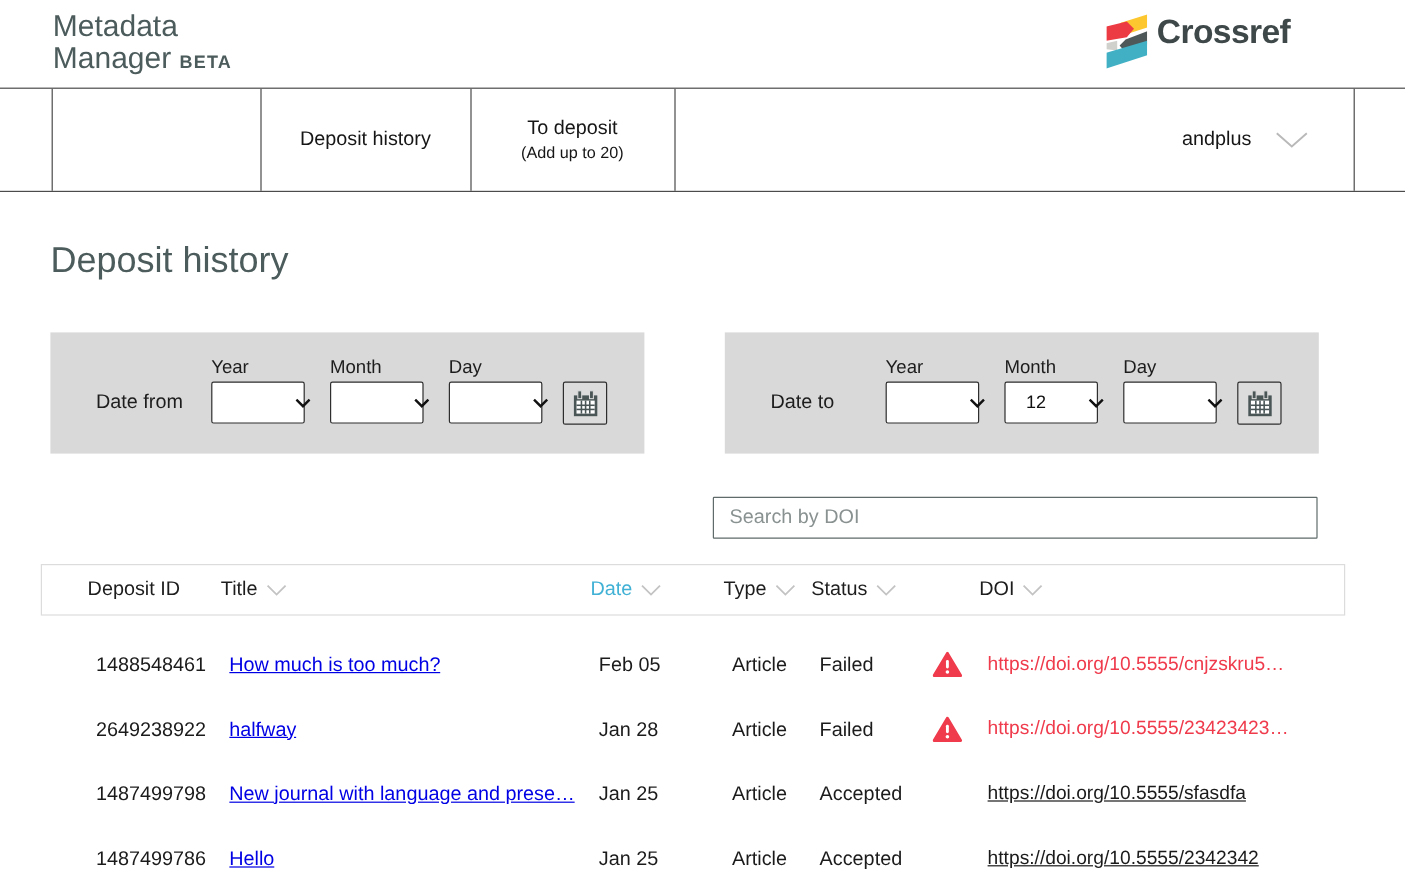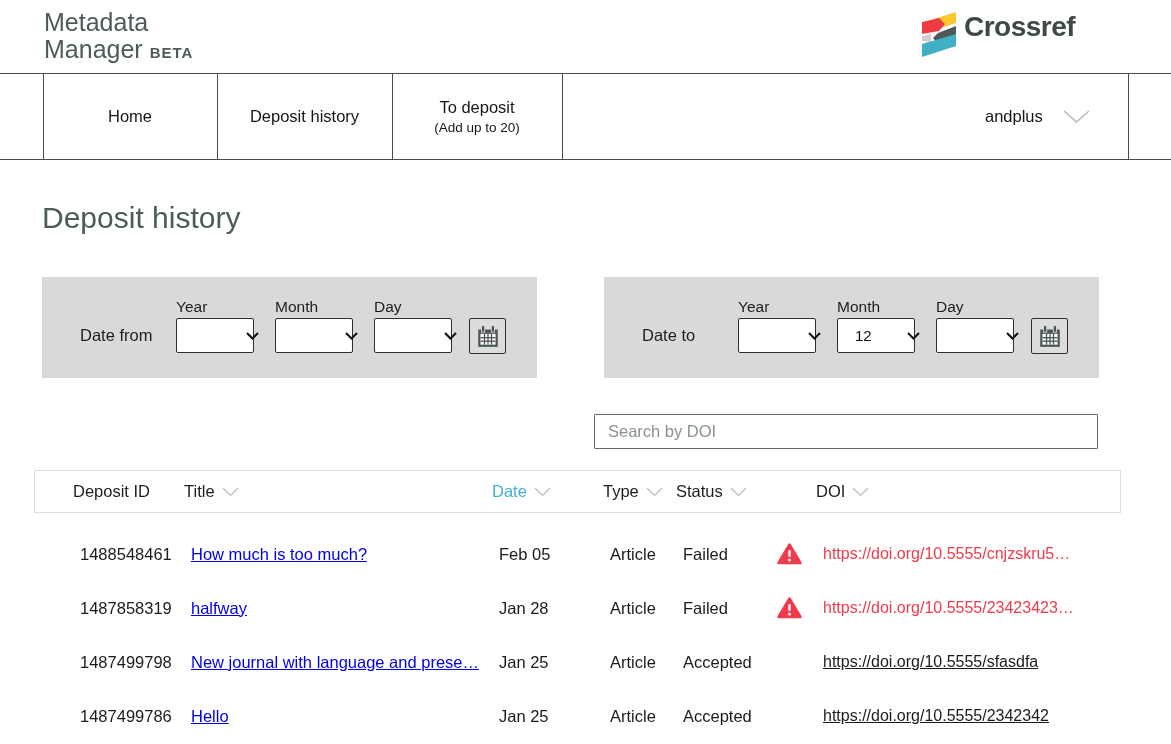--- a/index.html
+++ b/index.html
@@ -70,23 +70,20 @@
   </div>
 </div>
 
 <div class="navband">
   <div class="nav-divider" style="left:43px"></div>
   <div class="nav-divider" style="left:217px"></div>
   <div class="nav-divider" style="left:392px"></div>
   <div class="nav-divider" style="left:562px"></div>
   <div class="nav-divider" style="left:1128px"></div>
 
-  <div class="nav-item" style="left:43px; width:174px">
-      <span>Home</span>
-    </div>
   <div class="nav-item" style="left:217px; width:175px">
       <span>Deposit history</span>
     </div>
   <div class="nav-item" style="left:392px; width:170px">
     <span>To deposit</span>
     <span class="sub">(Add up to 20)</span>
   </div>
 
   <div class="user-menu">
     <span>andplus</span>
@@ -226,21 +223,21 @@
         <rect x="11.3" y="7" width="2.4" height="7" rx="1.2" fill="#fff"></rect>
         <circle cx="12.5" cy="17" r="1.5" fill="#fff"></circle>
       </svg>
   </div>
   <div class="cell c-doi">
       <a class="doi-link doi-failed">https://doi.org/10.5555/cnjzskru5…</a>
     </div>
 </div>
 
 <div class="row" style="top:581px">
-  <div class="cell c-id">1487858319</div>
+  <div class="cell c-id">2649238922</div>
   <div class="cell c-title">
       <a class="title-link">halfway</a>
     </div>
   <div class="cell c-date">Jan 28</div>
   <div class="cell c-type">Article</div>
   <div class="cell c-status">Failed</div>
   <div class="cell warn" style="visibility: visible;">
     <svg width="25" height="22" viewBox="0 0 25 22">
         <path d="M12.5 1.5 L23.5 20 H1.5 Z" fill="#ef3b4c" stroke="#ef3b4c" stroke-width="2.5" stroke-linejoin="round"></path>
         <rect x="11.3" y="7" width="2.4" height="7" rx="1.2" fill="#fff"></rect>

